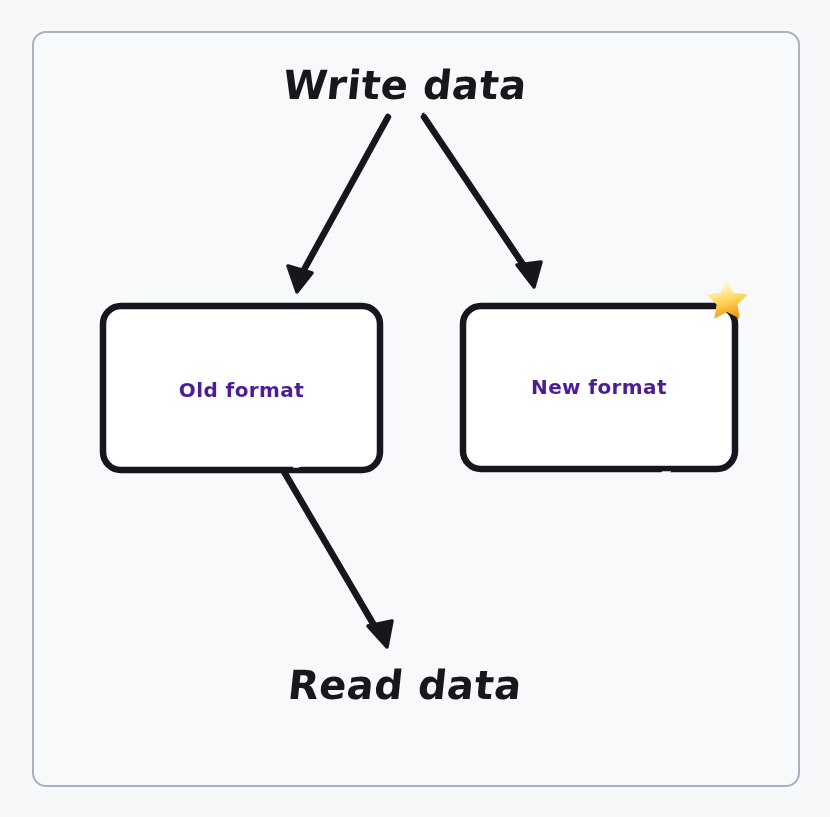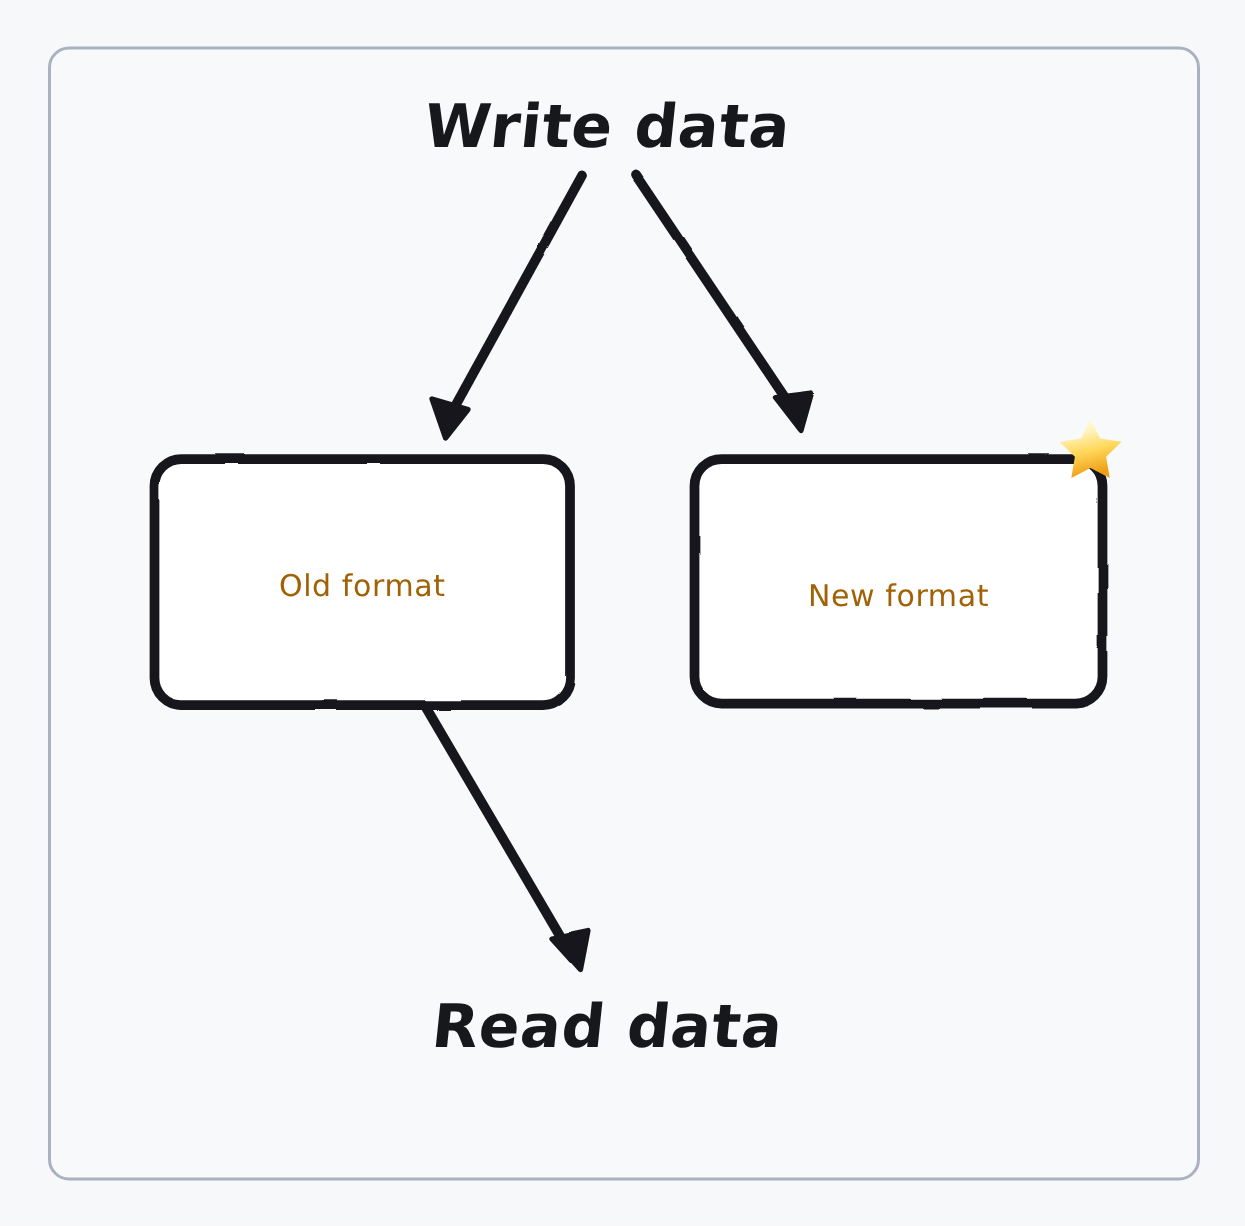--- a/index.html
+++ b/index.html
@@ -54,24 +54,24 @@
     font-size: 40px;
     letter-spacing: 0.5px;
     color: #17181c;
     white-space: nowrap;
     text-align: center;
     transform: skewX(-6deg);
   }
   .hand-label {
     position: absolute;
     font-family: "DejaVu Sans", sans-serif;
-    font-weight: normal;
+    font-weight: bold;
     font-size: 20px;
     letter-spacing: 0.4px;
-    color: #a16207;
+    color: #4c1d95;
     white-space: nowrap;
     text-align: center;
   }
 
   #write-data-label {
     left: 205px;
     top: 62px;
     width: 400px;
   }
   #read-data-label {
@@ -81,21 +81,20 @@
   }
   #old-format-label {
     left: 100px;
     top: 378px;
     width: 283px;
   }
   #new-format-label {
     left: 460px;
     top: 375px;
     width: 278px;
-    margin-top: 10px;
   }
 
   
   #new-format-star {
     position: absolute;
     left: 703px;
     top: 275px;
     width: 48px;
     height: 48px;
     line-height: 48px;

